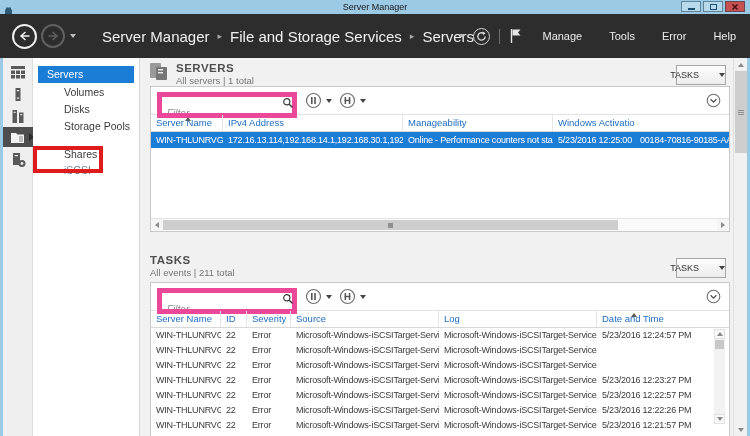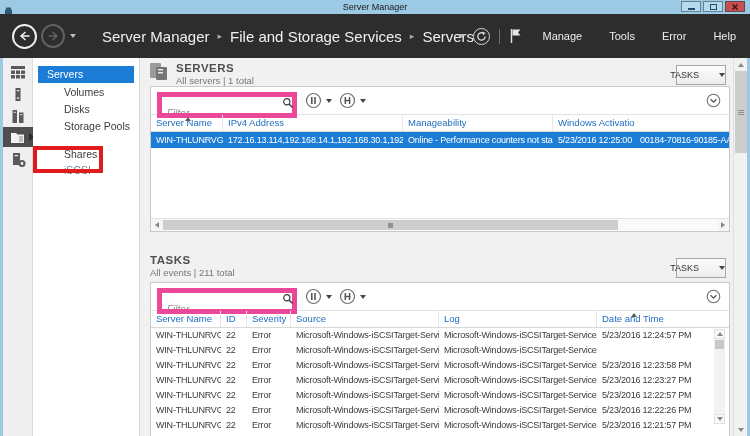--- a/index.html
+++ b/index.html
@@ -443,21 +443,20 @@
                 <div class="t-cell">Error</div>
                 <div class="t-cell">Microsoft-Windows-iSCSITarget-Service</div>
                 <div class="t-cell">Microsoft-Windows-iSCSITarget-Service/Admin</div>
               </div>
               <div class="t-row">
                 <div class="t-cell">WIN-THLUNRVGHBO</div>
                 <div class="t-cell">22</div>
                 <div class="t-cell">Error</div>
                 <div class="t-cell">Microsoft-Windows-iSCSITarget-Service</div>
                 <div class="t-cell">Microsoft-Windows-iSCSITarget-Service/Admin</div>
-                <div class="t-cell">5/23/2016 12:23:58 PM</div>
               </div>
               <div class="t-row">
                 <div class="t-cell">WIN-THLUNRVGHBO</div>
                 <div class="t-cell">22</div>
                 <div class="t-cell">Error</div>
                 <div class="t-cell">Microsoft-Windows-iSCSITarget-Service</div>
                 <div class="t-cell">Microsoft-Windows-iSCSITarget-Service/Admin</div>
                 <div class="t-cell">5/23/2016 12:23:27 PM</div>
               </div>
               <div class="t-row">

